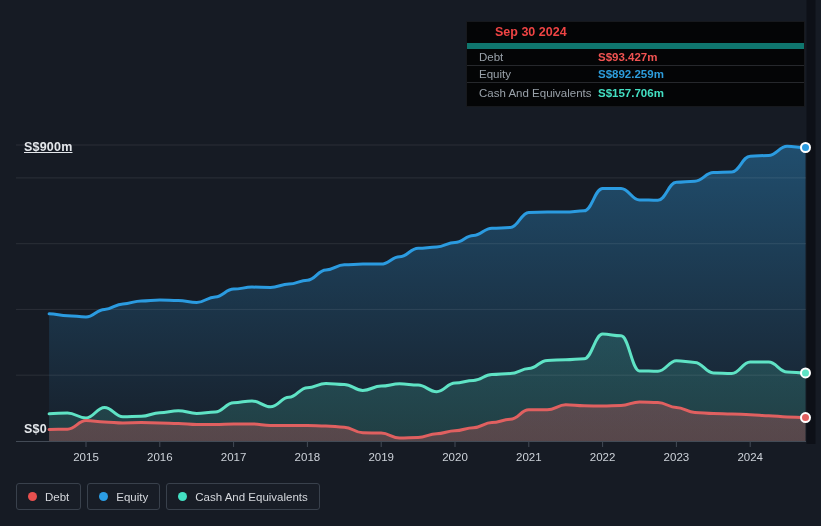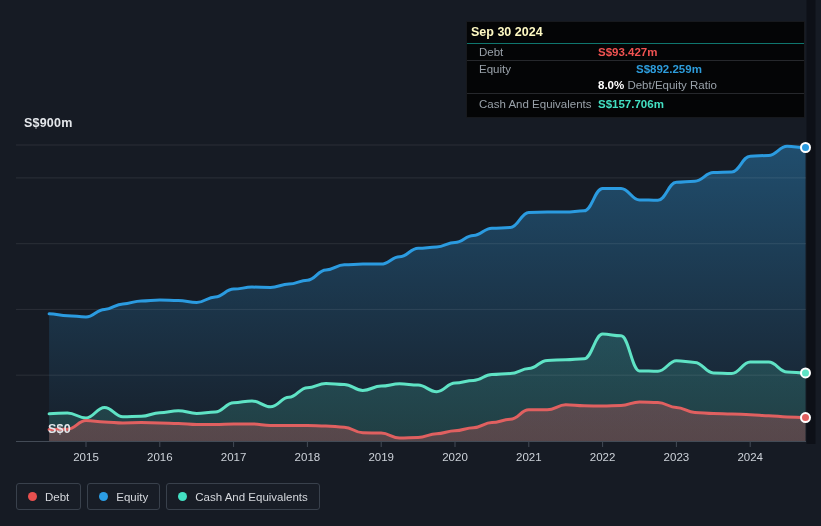--- a/index.html
+++ b/index.html
@@ -1,34 +1,34 @@
 <!DOCTYPE html>
 <html><head>
 <meta charset="utf-8">
 <style>
   html,body{margin:0;padding:0;background:#161b24;}
   .stage{position:relative;width:821px;height:526px;background:#161b24;overflow:hidden;
          font-family:"Liberation Sans",sans-serif;-webkit-font-smoothing:antialiased;}
   #chart-svg{position:absolute;left:0;top:0;display:block;}
   .y-label{position:absolute;left:24px;color:#e4e7eb;font-size:12.5px;font-weight:bold;letter-spacing:.2px;}
-  .y-label.max{top:116px;}
-  .y-label.zero{top:422px;margin-left:24px;}
+  .y-label.max{top:140px;text-decoration:underline;}
+  .y-label.zero{top:422px;}
 
   
   .tooltip{position:absolute;left:466px;top:21px;width:339px;box-sizing:border-box;
            background:#040506;border:1px solid #17191d;color:#99a1a9;font-size:11.5px;z-index:5;}
-  .tt-title{padding:3px 4px;color:#fef9c3;font-weight:bold;font-size:12.5px;line-height:15px;
-            border-bottom:1px solid #0f766e;}
+  .tt-title{padding:3px 28px;color:#ef4444;font-weight:bold;font-size:12.5px;line-height:15px;
+            border-bottom:6px solid #0f766e;}
   .tt-row{display:flex;align-items:baseline;padding:1px 12px;line-height:14px;}
   .tt-row.sep{border-top:1px solid #26282c;}
   .tt-row.last{padding-bottom:6px;padding-top:3px;}
   .tt-label{width:119px;flex:none;}
   .tt-value{font-weight:bold;}
   .v-debt{color:#f15352;}
-  .v-equity{color:#2d9cdb;margin-left:38px;}
+  .v-equity{color:#2d9cdb;}
   .v-cash{color:#43e0c3;}
   .v-white{color:#ffffff;font-weight:bold;}
   .v-dim{color:#9aa2aa;font-weight:normal;}
 
   
   .legend{position:absolute;left:16px;top:483px;display:flex;gap:6px;z-index:4;}
   .legend-item{display:flex;align-items:center;height:27px;box-sizing:border-box;padding:0 11px;
                border:1px solid #39414c;border-radius:3px;background:rgba(255,255,255,0.01);
                color:#d5d8dd;font-size:11.5px;cursor:pointer;}
   .legend-dot{width:9px;height:9px;border-radius:50%;margin-right:8px;flex:none;}
@@ -97,24 +97,20 @@
   <div class="tooltip">
     <div class="tt-title">Sep 30 2024</div>
     <div class="tt-row">
       <span class="tt-label">Debt</span>
       <span class="tt-value v-debt">S$93.427m</span>
     </div>
     <div class="tt-row sep">
       <span class="tt-label">Equity</span>
       <span class="tt-value v-equity">S$892.259m</span>
     </div>
-    <div class="tt-row">
-      <span class="tt-label"></span>
-      <span><span class="v-white">8.0%</span> <span class="v-dim">Debt/Equity Ratio</span></span>
-    </div>
     <div class="tt-row sep last">
       <span class="tt-label">Cash And Equivalents</span>
       <span class="tt-value v-cash">S$157.706m</span>
     </div>
   </div>
 
   <div class="legend">
     <div class="legend-item">
       <span class="legend-dot" style="background: rgb(232, 80, 79);"></span>
       <span>Debt</span>

